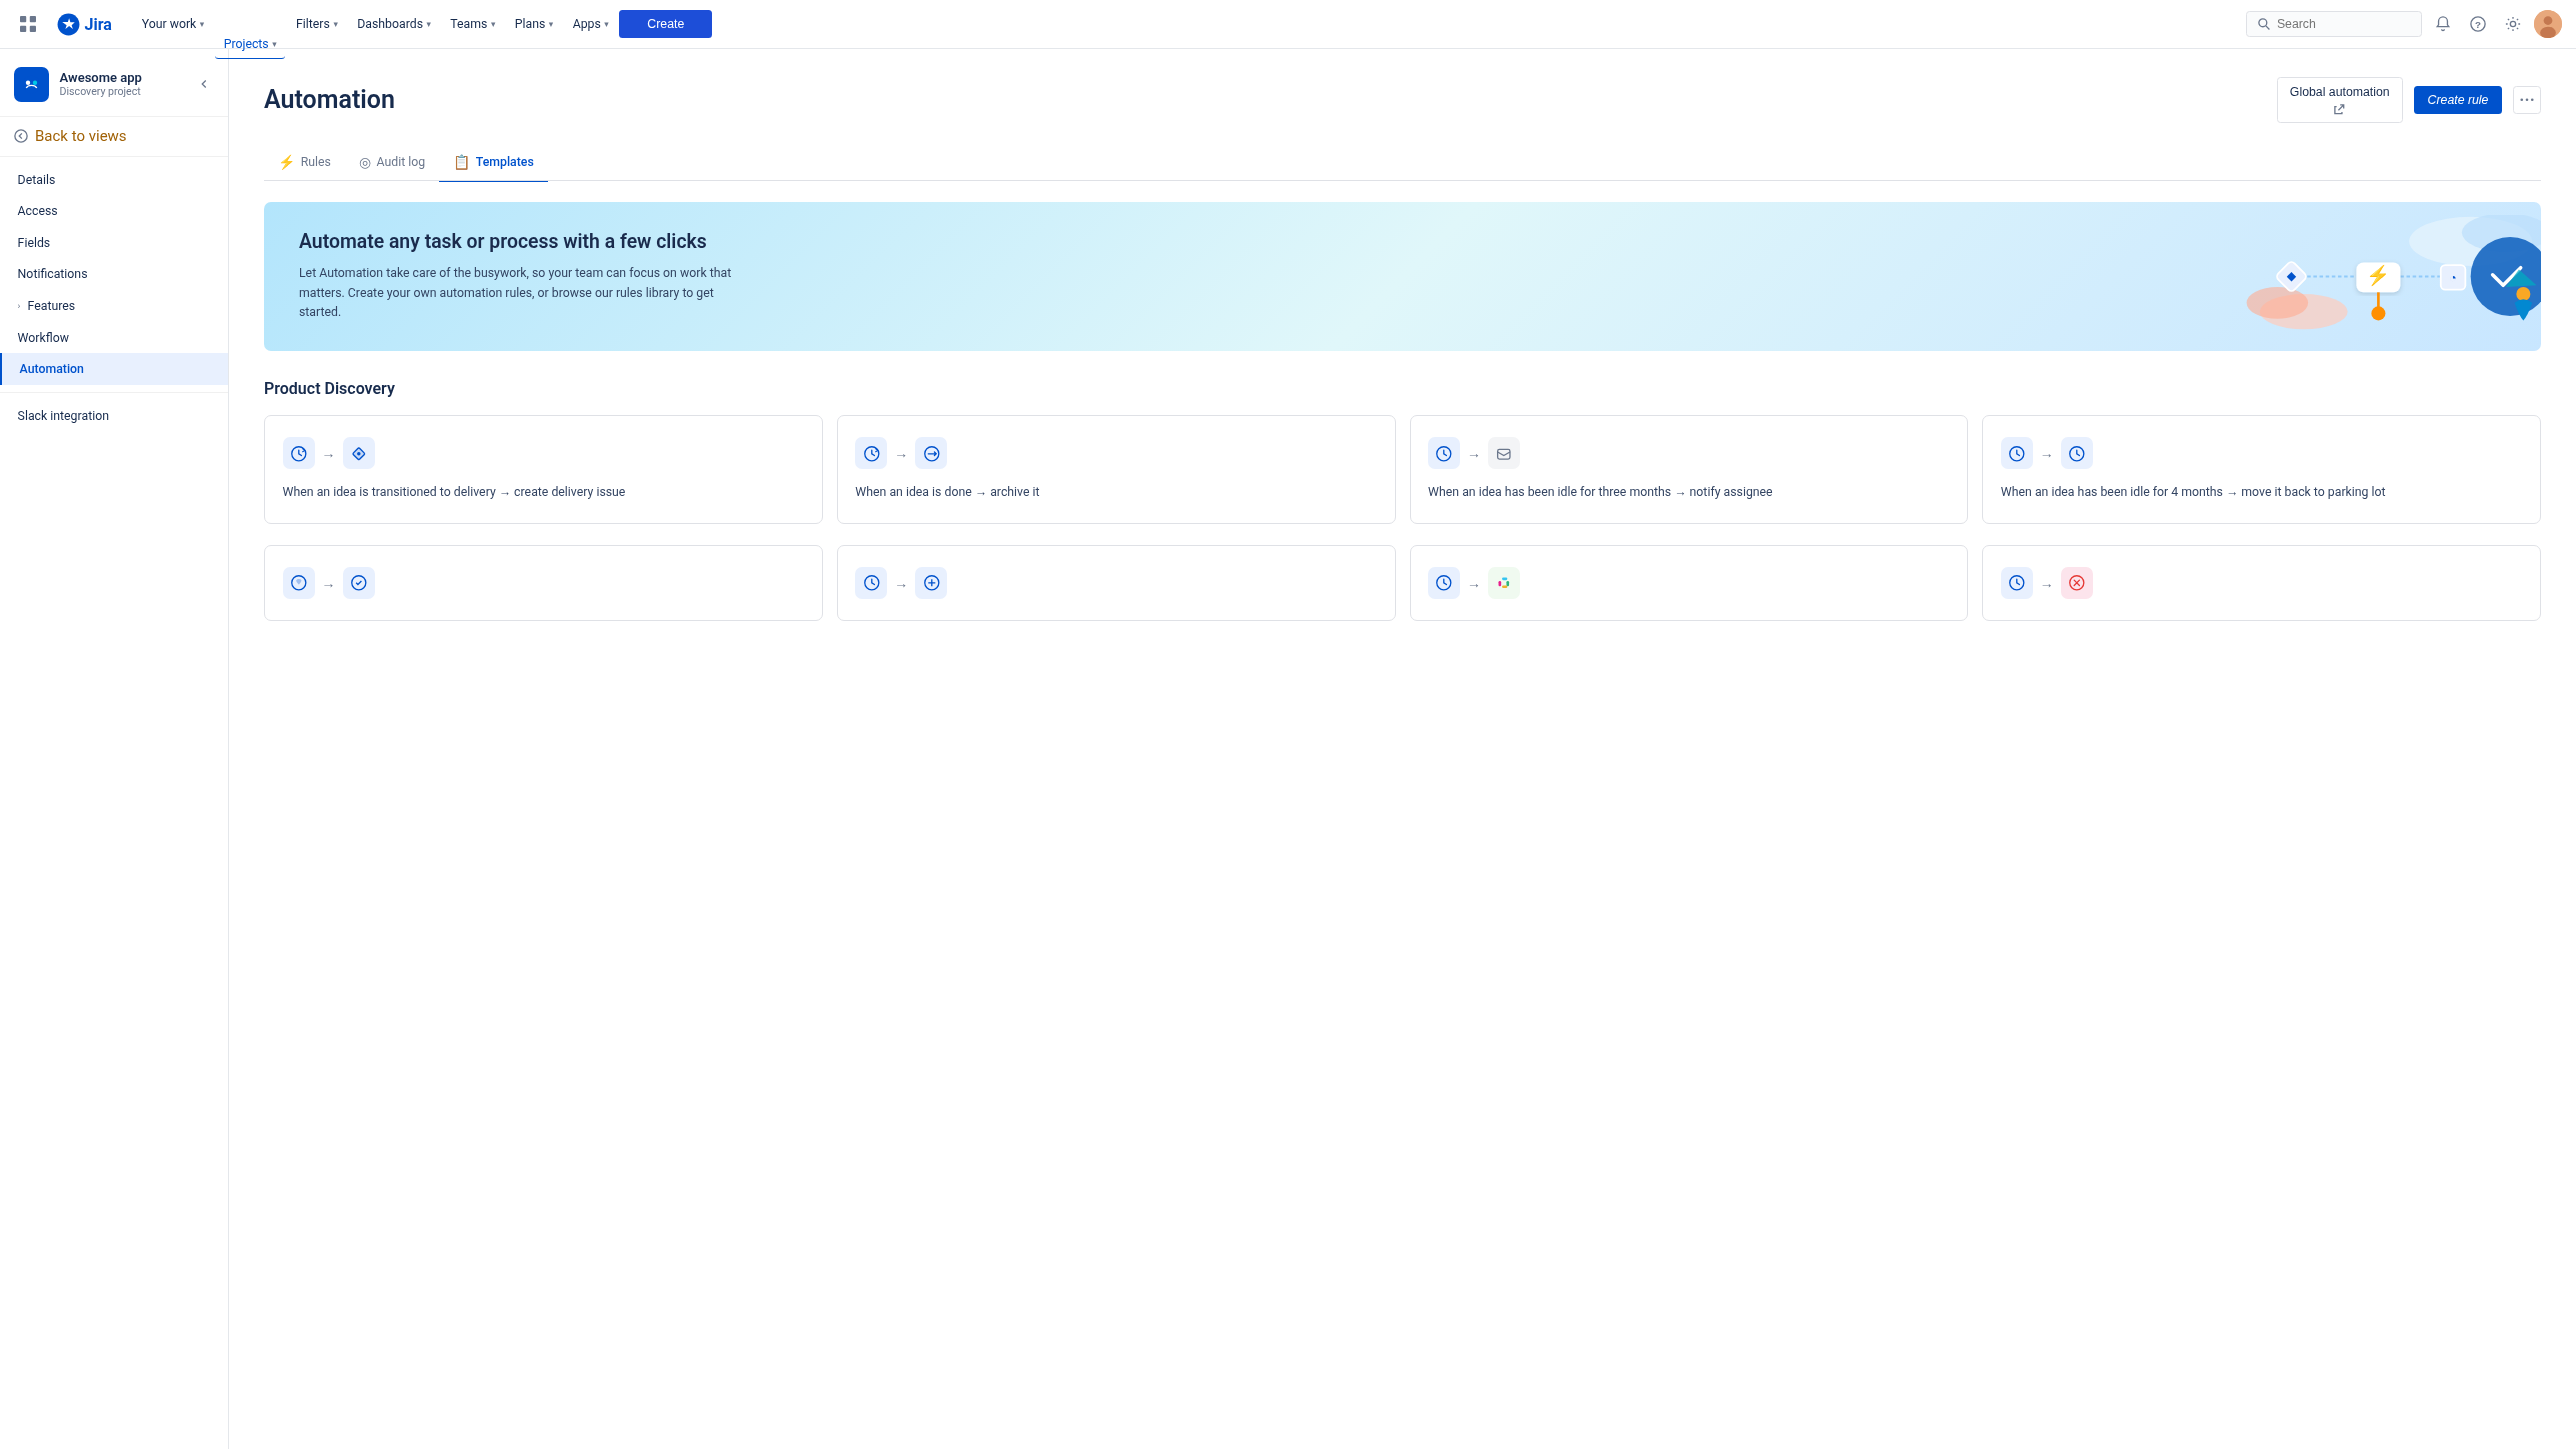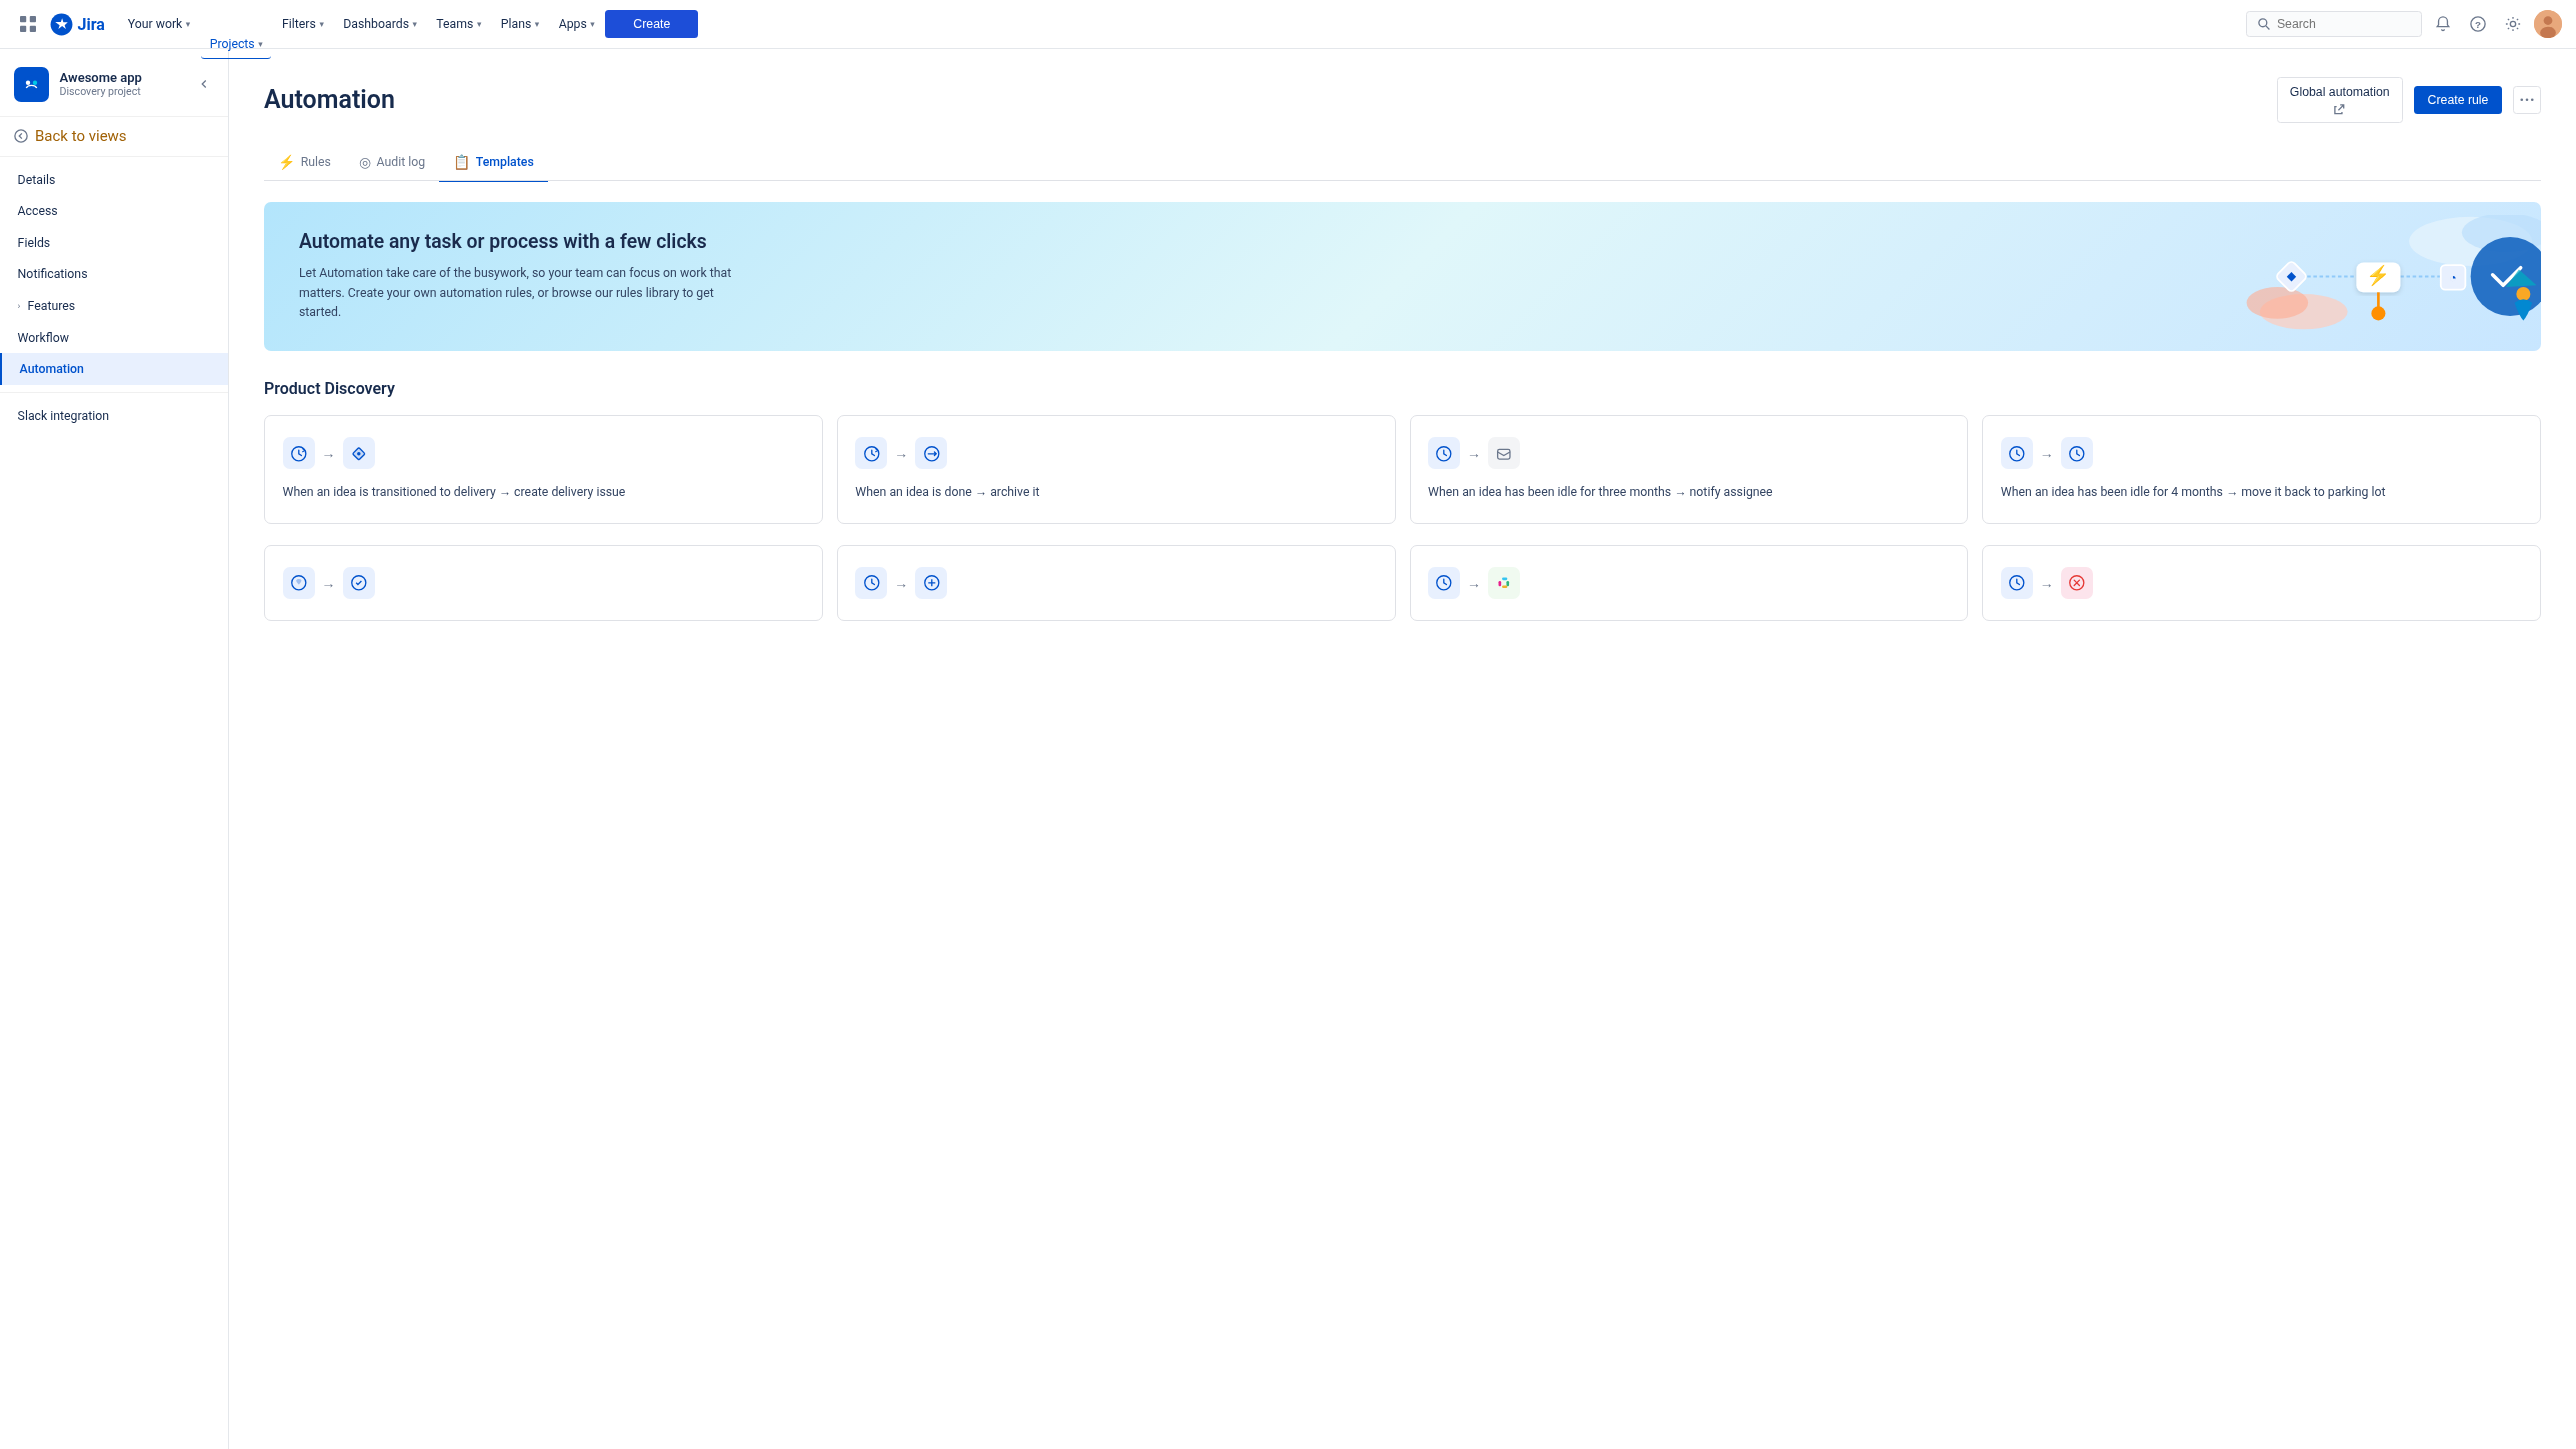--- a/index.html
+++ b/index.html
@@ -2,21 +2,21 @@
 <html style="font-size:14px"><head>
   <meta charset="utf-8">
   <style>
     * { box-sizing: border-box; margin: 0; padding: 0; }
     body { font-family: -apple-system, BlinkMacSystemFont, 'Segoe UI', Roboto, sans-serif; background: #fff; color: #172b4d; font-size: 12.3px; }
 
     
     .top-nav {
       display: flex; align-items: center; height: 49px;
       background: #fff; border-bottom: 0.9px solid #e4e7eb;
-      padding: 0 14px; gap: 7px; position: fixed; top: 0; left: 0; right: 0; z-index: 100;
+      padding: 0 14px; gap: 14px; position: fixed; top: 0; left: 0; right: 0; z-index: 100;
     }
     .nav-grid-icon { display: flex; align-items: center; justify-content: center; width: 28px; height: 28px; cursor: pointer; border-radius: 3.5px; }
     .nav-logo { display: flex; align-items: center; gap: 3.5px; margin-right: 7px; cursor: pointer; }
     .nav-logo-text { color: #0052cc; font-size: 16px; font-weight: 700; }
     .nav-items { display: flex; align-items: center; gap: 1.8px; flex: 1; }
     .nav-item {
       display: flex; align-items: center; gap: 3.5px; padding: 7px 8.8px;
       border-radius: 3.5px; cursor: pointer; color: #172b4d; font-size: 12.3px;
       white-space: nowrap;
     }
@@ -75,21 +75,21 @@
     .page-title { font-size: 25px; font-weight: 600; color: #172b4d; }
     .page-actions { display: flex; align-items: center; gap: 10.6px; }
     .global-auto-btn {
       display: flex; align-items: center; gap: 5.3px;
       border: 0.9px solid #dfe1e6; border-radius: 3.5px;
       padding: 7px 12.3px; background: #fff; cursor: pointer;
       font-size: 12.3px; color: #172b4d; flex-direction: column;
     }
     .create-rule-btn {
       background: #0052cc; color: #fff; border: none; border-radius: 3.5px;
-      padding: 7px 14px; font-size: 12.3px; font-weight: 500; cursor: pointer;
+      padding: 7px 14px; font-size: 12.3px; font-weight: 500; cursor: pointer; font-style: italic;
     }
     .more-btn {
       width: 28px; height: 28px; border: 0.9px solid #dfe1e6; border-radius: 3.5px;
       background: #fff; cursor: pointer; display: flex; align-items: center; justify-content: center;
       color: #6b778c;
     }
 
     
     .tabs { display: flex; gap: 0; border-bottom: 1.8px solid #dfe1e6; margin-bottom: 21px; }
     .tab {

